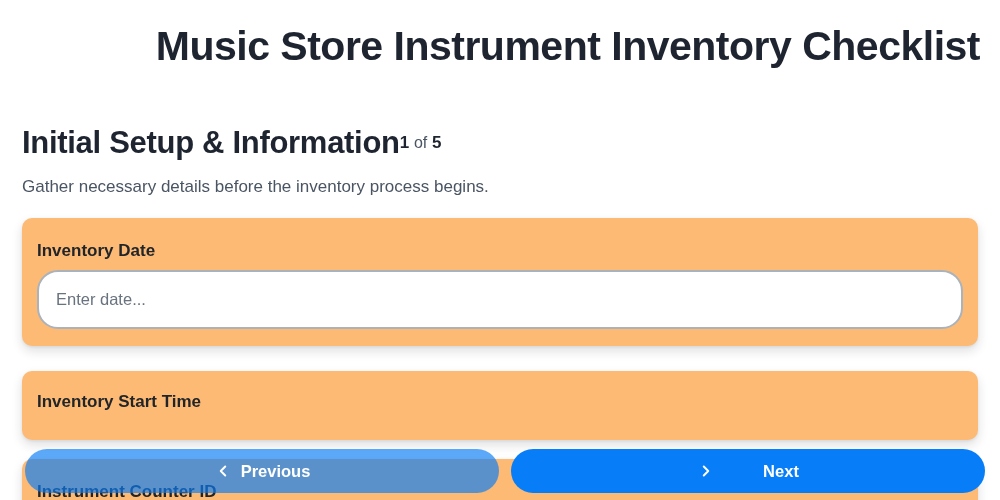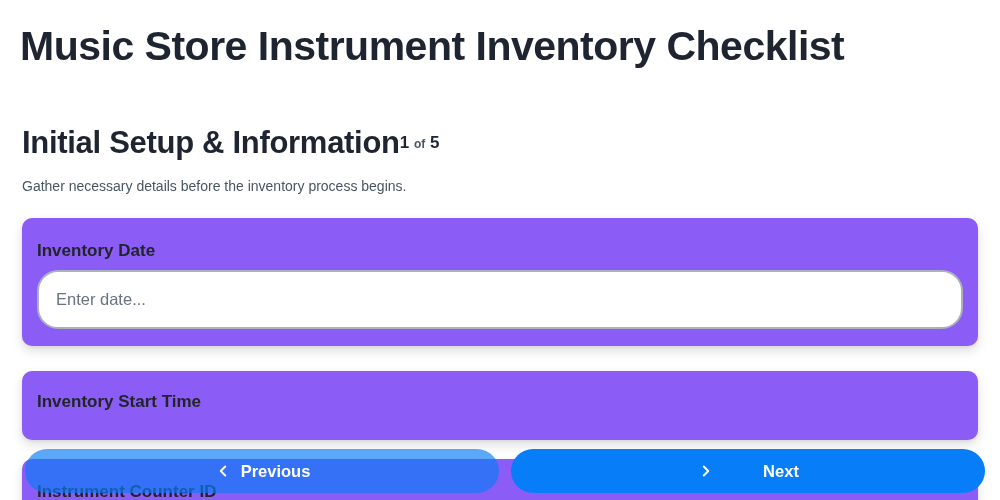--- a/index.html
+++ b/index.html
@@ -6,21 +6,21 @@
   html, body {
     width: 1000px; height: 500px;
     margin: 0; padding: 0;
     overflow: hidden;
     background: #ffffff;
     font-family: "Liberation Sans", sans-serif;
     position: relative;
   }
   .page-title {
     margin: 24px 20px 0;
-    text-align: left;
+    text-align: right;
     font-size: 41px;
     font-weight: 700;
     color: #1e2530;
     line-height: 1.12;
     letter-spacing: -0.5px;
   }
   .section-row {
     margin: 55px 22px 0;
     display: flex;
     align-items: center;
@@ -32,30 +32,30 @@
     color: #1e2530;
     line-height: 36px;
     letter-spacing: -0.3px;
   }
   .progress {
     color: #1e2530;
     font-size: 17px;
     white-space: nowrap;
   }
   .progress .pg-num { font-weight: 700; }
-  .progress .pg-of { font-weight: 700; font-size: 12px; color: #4a5563; }
+  .progress .pg-of { font-weight: 400; font-size: 16px; color: #4a5563; }
   .section-desc {
     margin: 16px 22px 16px;
-    font-size: 14px;
+    font-size: 17px;
     color: #4a5563;
     line-height: 19px;
   }
   .cards { margin: 0 22px; }
   .card {
-    background: #8b5cf6;
+    background: #fdba74;
     border-radius: 10px;
     box-shadow: 0 5px 11px rgba(25,30,40,0.14), 0 1px 3px rgba(0,0,0,0.07);
   }
   .card-1 { margin-top: 22px; padding: 23px 15px 17px; }
   .card-2 { margin-top: 25px; padding: 21px 15px 28px; }
   .card-3 { margin-top: 19px; padding: 23px 15px 20px; }
   .field-label {
     font-size: 17px;
     font-weight: 700;
     color: #212529;

